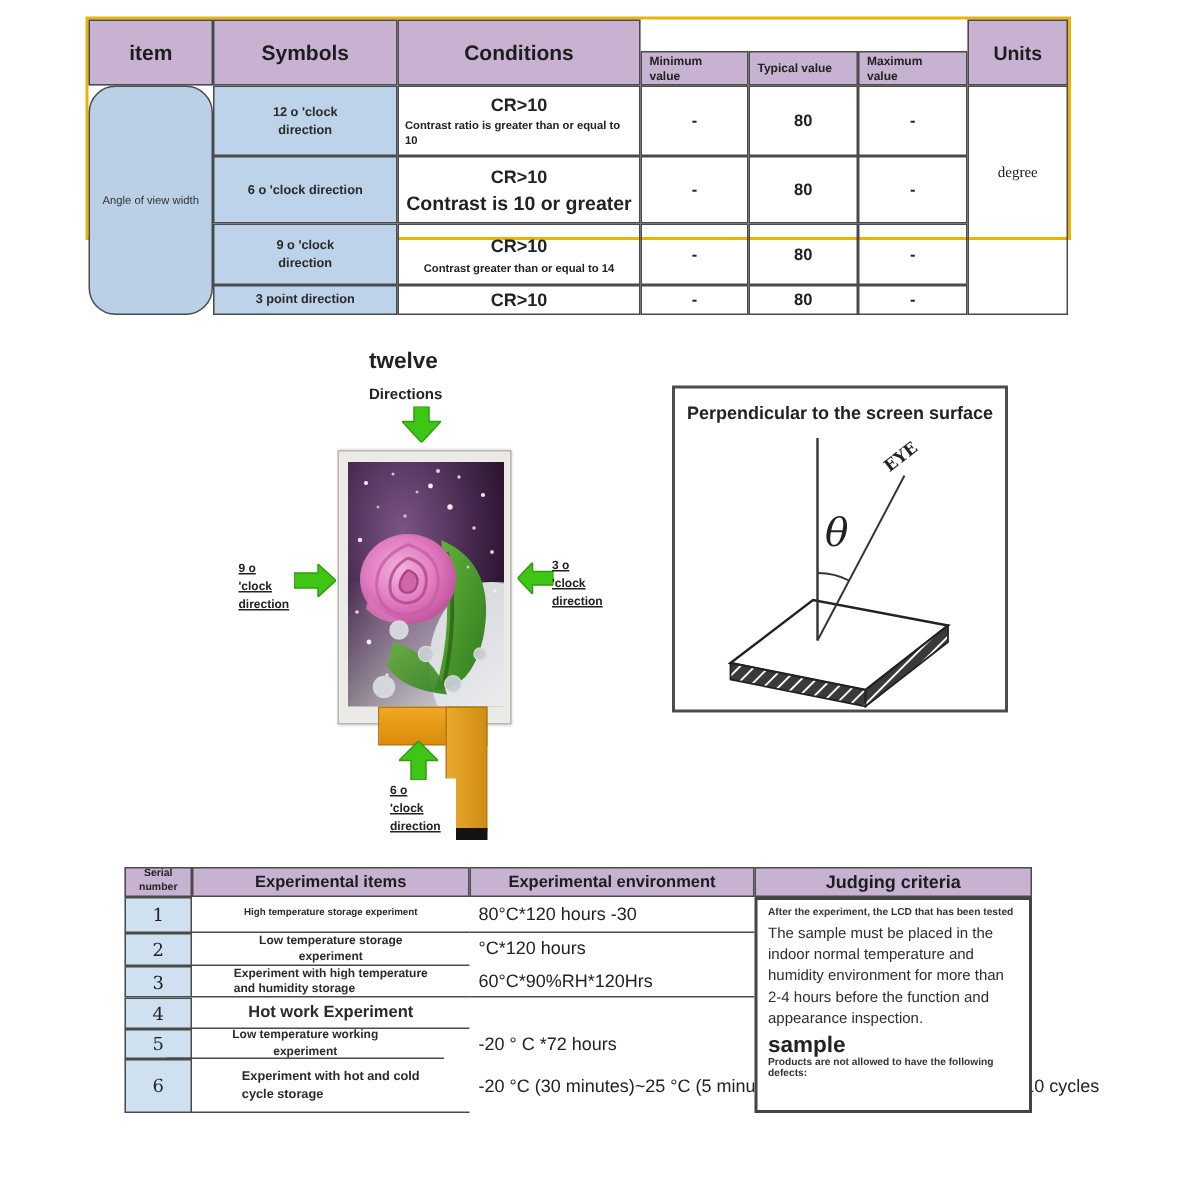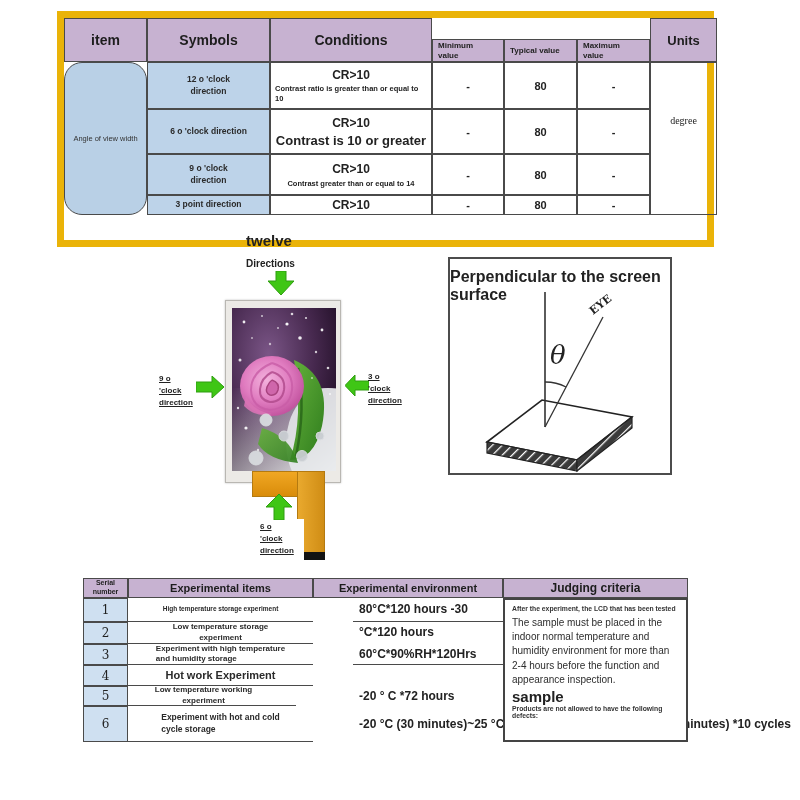--- a/index.html
+++ b/index.html
@@ -4,21 +4,21 @@
 <style>
   html,body{margin:0;padding:0;background:#ffffff;}
   body{width:800px;height:800px;position:relative;font-family:"Liberation Sans",sans-serif;color:#222;overflow:hidden;}
   .abs{position:absolute;box-sizing:border-box;}
   .cell{position:absolute;box-sizing:border-box;border:1px solid #4a4a4a;display:flex;align-items:center;justify-content:center;text-align:center;}
   .purple{background:#c7b2d1;}
   .blue{background:#bdd3e9;}
   .lblue{background:#cfe0f1;}
   .pre{white-space:pre-line;}
   
-  #ttable{left:57px;top:11px;width:657px;height:236px;border:7px solid #eab308;background:#fff;}
+  #ttable{left:57px;top:11px;width:657px;height:149px;border:2px solid #eab308;background:#fff;}
   .hdr{font-weight:700;font-size:14px;color:#1d1d1d;}
   .subhdr{font-weight:700;font-size:8px;line-height:1.2;justify-content:flex-start;text-align:left;padding-left:5px;}
   .sym{font-size:8.5px;font-weight:600;color:#2a2a2a;line-height:1.35;}
   .condcell{flex-direction:column;padding:3px 4px;justify-content:center;}
   .cr{font-size:12px;font-weight:700;}
   .note-s{font-size:7.5px;font-weight:600;text-align:left;align-self:flex-start;line-height:1.3;margin-top:2px;}
   .note-c{font-size:7.5px;font-weight:600;margin-top:3px;}
   .note-l{font-size:13px;font-weight:700;margin-top:3px;}
   .val{font-size:11px;font-weight:600;}
   .unitcell{align-items:flex-start;padding-top:52px;font-family:Liberation Serif, serif;font-size:10px;}
@@ -28,28 +28,28 @@
   .midsub{font-size:10px;font-weight:700;}
   .dirlabel{font-size:8px;font-weight:600;line-height:1.5;text-decoration:underline;}
   #lcd{left:225px;top:300px;width:116px;height:183px;background:#eceae6;border:1px solid #b9b7b2;box-shadow:0 0 2px rgba(0,0,0,.25);}
   #lcd svg{position:absolute;left:6px;top:7px;}
   #flexband{left:252px;top:471px;width:73px;height:26px;background:linear-gradient(#f0a723,#d98c0a);border:1px solid #b47a10;}
   #flextab{left:297px;top:471px;width:28px;height:83px;background:linear-gradient(90deg,#e9a92e,#d08d15);border:1px solid #b47a10;}
   #flexconn{left:297px;top:552px;width:28px;height:8px;background:#131313;}
   #label6{left:254px;top:519px;width:50px;height:43px;background:#fff;padding:2px 0 0 6px;text-align:left;}
   
   #eyebox{left:448px;top:257px;width:224px;height:218px;border:2px solid #4c4c4c;background:#fff;}
-  #eyetitle{position:absolute;left:0;top:9px;width:100%;text-align:left;font-size:16px;font-weight:700;}
+  #eyetitle{position:absolute;left:0;top:9px;width:100%;text-align:center;font-size:12px;font-weight:700;}
   
   #btable{left:83px;top:578px;width:605px;height:164px;}
   .bh{font-weight:700;font-size:11px;color:#1d1d1d;}
   .bh-small{font-weight:700;font-size:7px;line-height:1.25;}
   .serialnum{font-family:"DejaVu Serif",serif;font-size:12px;}
   .itemtxt{font-weight:600;color:#2a2a2a;text-align:center;line-height:1.3;padding:0 6px;}
-  .envtxt{font-weight:700;font-size:12px;justify-content:flex-start;padding-left:6px;text-align:left;white-space:nowrap;overflow:visible;line-height:1.55;margin-left:40px;}
+  .envtxt{font-weight:400;font-size:12px;justify-content:flex-start;padding-left:6px;text-align:left;white-space:nowrap;overflow:visible;line-height:1.55;}
   .noborder{border:none;}
   .bb{border-bottom:1px solid #4a4a4a;}
   #judgebody{left:420px;top:20px;width:185px;height:144px;border:2px solid #444;background:#fff;padding:5px 7px;display:flex;flex-direction:column;text-align:left;}
   .jnote{font-size:6.8px;font-weight:700;color:#333;}
   .jbody{font-size:10px;color:#2d2d2d;line-height:1.42;margin-top:4px;}
   .jsample{font-size:15px;font-weight:700;margin-top:1px;}
 </style>
 </head>
 <body>
 

